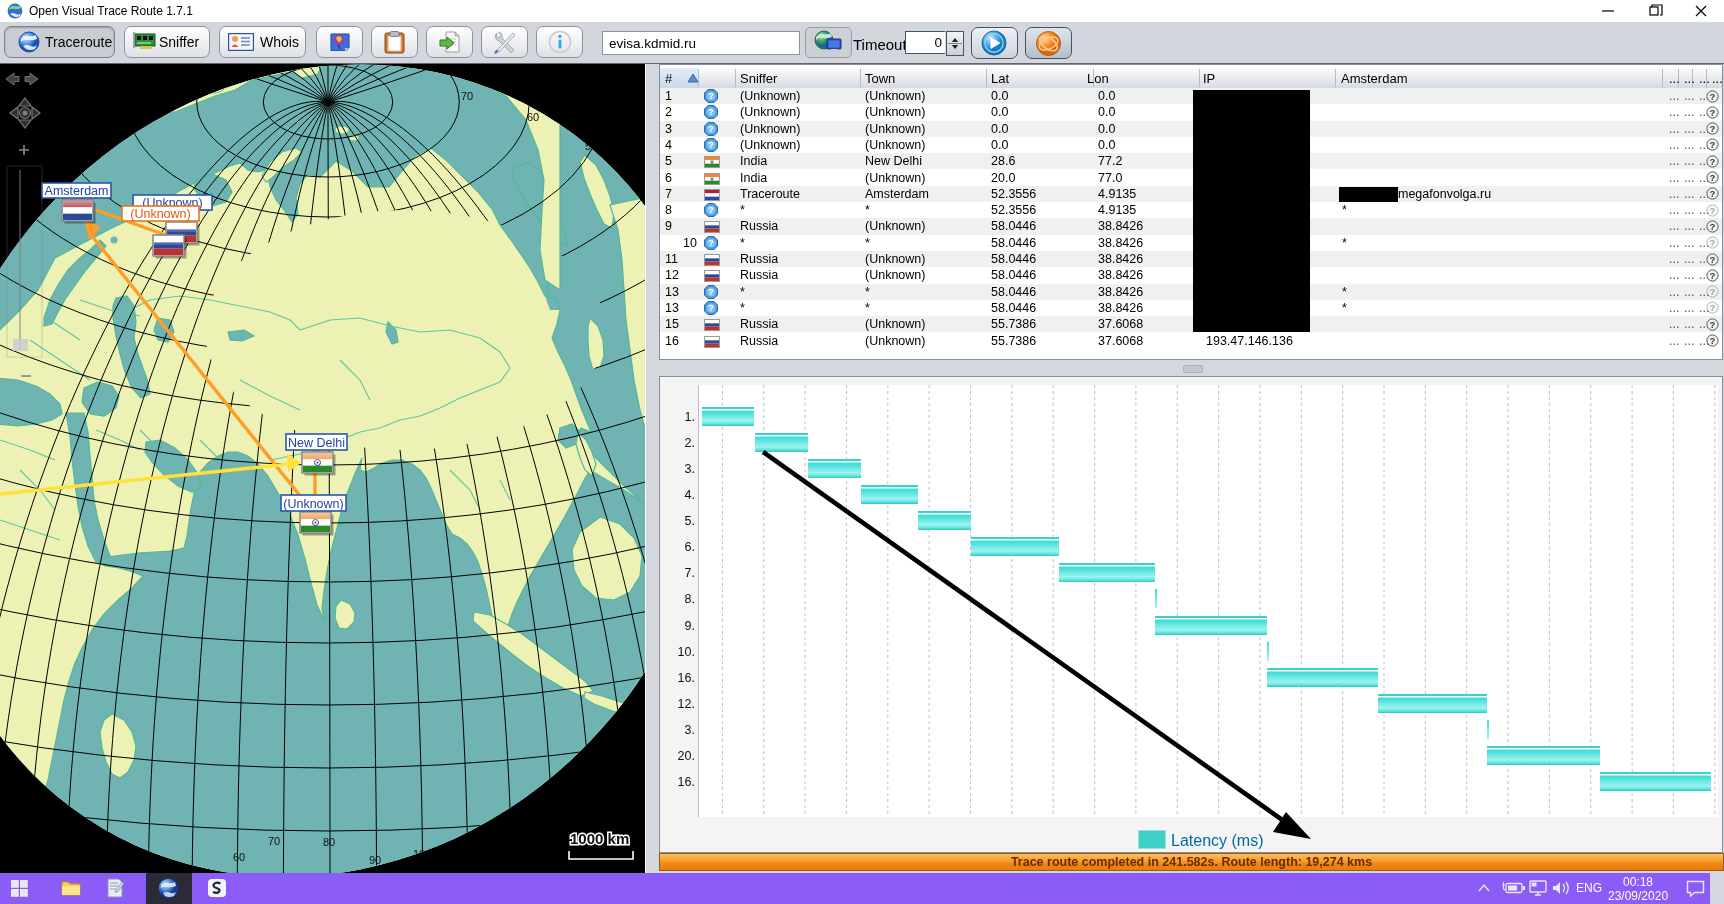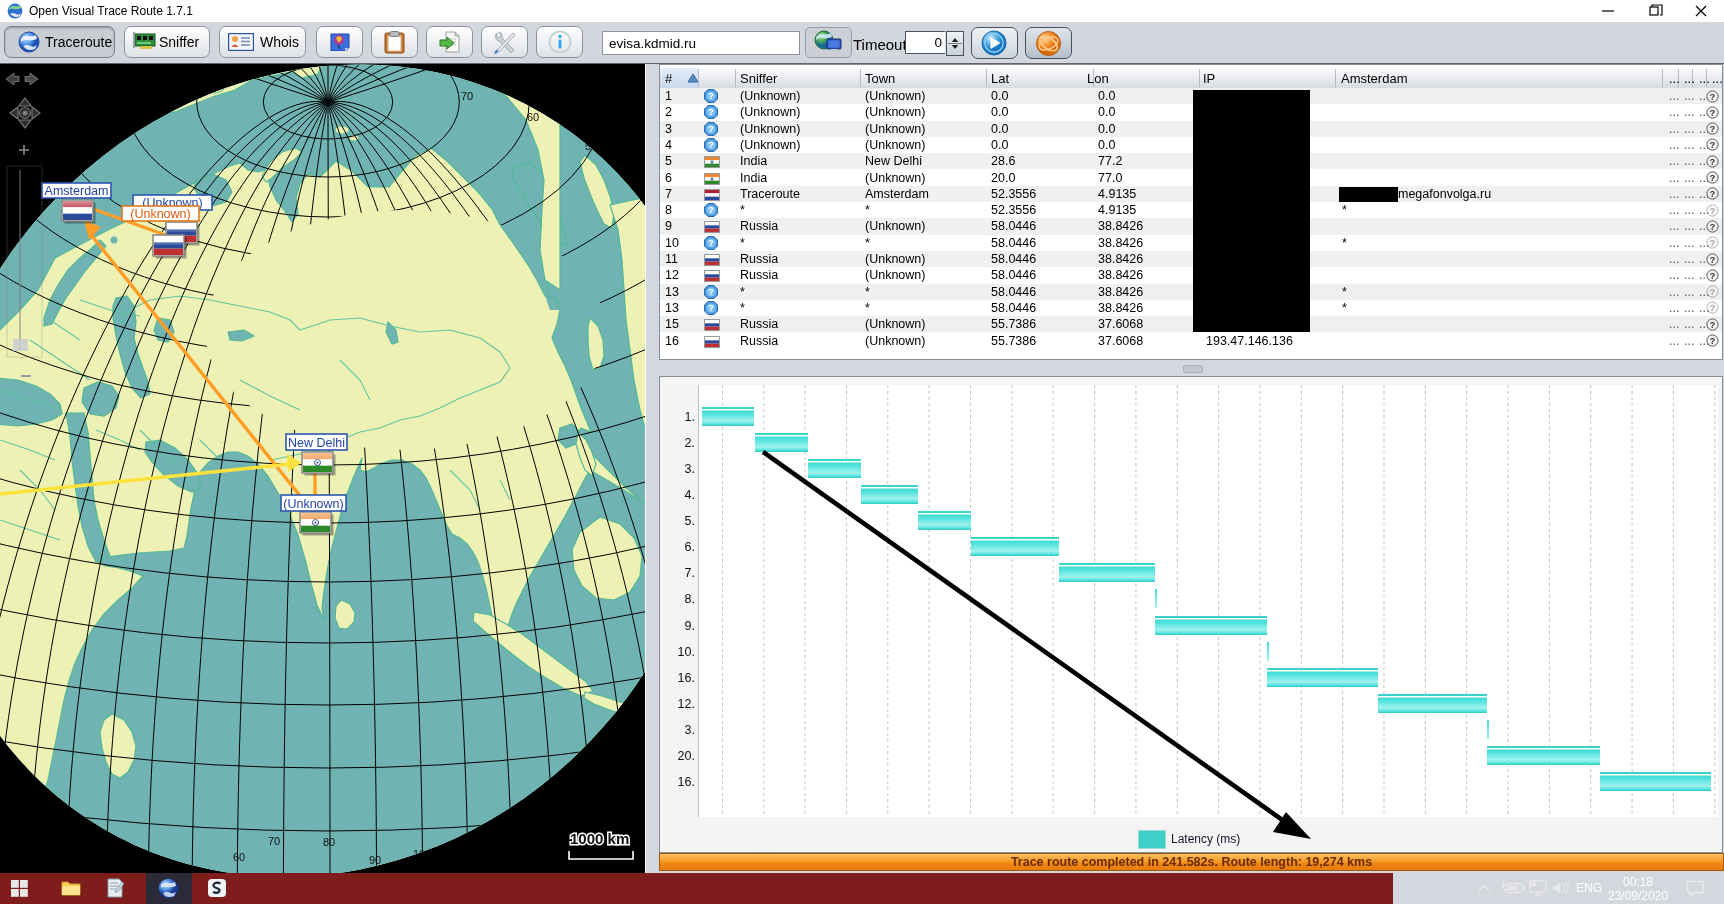--- a/index.html
+++ b/index.html
@@ -21,24 +21,24 @@
 .trow{position:absolute;left:0;width:1062px;height:16.3px;font-size:12.5px}
 .trow.odd{background:#eff1f1}
 .tcell{position:absolute;top:1px;white-space:nowrap;color:#000}
 #splitter{left:659px;top:360px;width:1065px;height:16px;background:#d4d7dd}
 #chartpane{left:659px;top:376px;width:1064px;height:477px;background:#f4f4f4;border:1px solid #888e98;box-sizing:border-box}
 #plot{position:absolute;left:38px;top:8px;width:1019px;height:432px;background:#fff;border-left:1px solid #b9bdc2}
 .cbar{position:absolute;border-top:2px solid #3ad2cd;background:linear-gradient(180deg,#fff 0,#fff 1px,#3edcd8 2px,#55e3de 30%,#9ff2ee 70%,#63e7e1 86%,#2cc8c2 100%)}
 .cbar2{position:absolute;background:linear-gradient(#3eded9,#a8f3ee)}
 .rowlbl{position:absolute;font-size:12.5px;color:#111;text-align:right;width:30px}
 #legend-swatch{position:absolute;left:478px;top:453px;width:26px;height:17px;background:#3ecfc6;border:1px solid #9adad5}
-#legend-text{position:absolute;left:511px;top:455px;font-size:12px;color:#0f172a}
+#legend-text{position:absolute;left:511px;top:455px;font-size:16px;color:#0369a1}
 #statusbar{left:659px;top:853px;width:1065px;height:18px;background:linear-gradient(#fbbf62,#f59d28 45%,#ef8714 60%,#e87c0c);border:1px solid #9c5a10;box-sizing:border-box;text-align:center;font-size:12.5px;font-weight:bold;color:#6b2a00;line-height:17px}
 #statusgap{left:659px;top:871px;width:1065px;height:3px;background:#d4d7dd}
-#taskbar{left:0;top:873px;width:1393px;height:31px;background:#7f1d1d;color:#e8e8e8}
+#taskbar{left:0;top:873px;width:1710px;height:31px;background:#8b5cf6;color:#e8e8e8}
 .trayico{position:absolute;top:0}
 #traytext{position:absolute;left:1576px;top:8px;font-size:12px;color:#fff}
 #clock{position:absolute;left:1608px;top:2px;font-size:12px;color:#fff;width:60px;text-align:center;line-height:14px}
 </style>
 </head>
 <body>
 
 <div class="abs" id="titlebar">
   <svg class="abs" style="left:7px;top:3px" width="16" height="16" viewBox="0 0 16 16">
     <circle cx="8" cy="8" r="7.4" fill="#2f6fd0"></circle>
@@ -632,21 +632,21 @@
 <span class="tcell" style="left:438px">38.8426</span>
 <span class="tcell" style="left:1009px;color:#555">...</span>
 <span class="tcell" style="left:1024px;color:#555">...</span>
 <span class="tcell" style="left:1039px;color:#555">...</span>
 <svg style="position:absolute;left:1046px;top:1.5px;opacity:1" width="13" height="13" viewBox="0 0 13 13">
         <circle cx="6.5" cy="6.5" r="5.6" fill="#f2f2f2" stroke="#555"></circle>
         <text x="6.5" y="9.8" font-size="9.5" font-weight="bold" text-anchor="middle" fill="#333" font-family="Liberation Sans">?</text>
       </svg>
 </div>
 <div class="trow" style="top:169.7px">
-<span class="tcell" style="left:5px">10</span>
+<span class="tcell" style="left:23px">10</span>
 <svg style="position:absolute;left:44px;top:1px" width="14" height="14" viewBox="0 0 14 14">
         <polygon points="4,0.5 10,0.5 13.5,4 13.5,10 10,13.5 4,13.5 0.5,10 0.5,4" fill="#4a9ae0" stroke="#2a6ab0"></polygon>
         <circle cx="7" cy="7" r="4.6" fill="#7ec0f0"></circle>
         <text x="7" y="10.4" font-size="9.5" font-weight="bold" text-anchor="middle" fill="#fff" font-family="Liberation Sans">?</text>
       </svg>
 <span class="tcell" style="left:80px">*</span>
 <span class="tcell" style="left:205px">*</span>
 <span class="tcell" style="left:331px">58.0446</span>
 <span class="tcell" style="left:438px">38.8426</span>
 <span class="tcell" style="left:682px">*</span>

